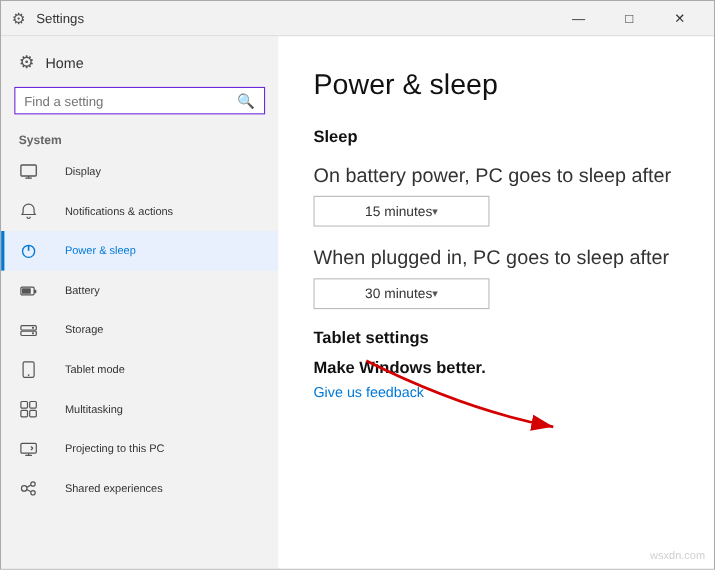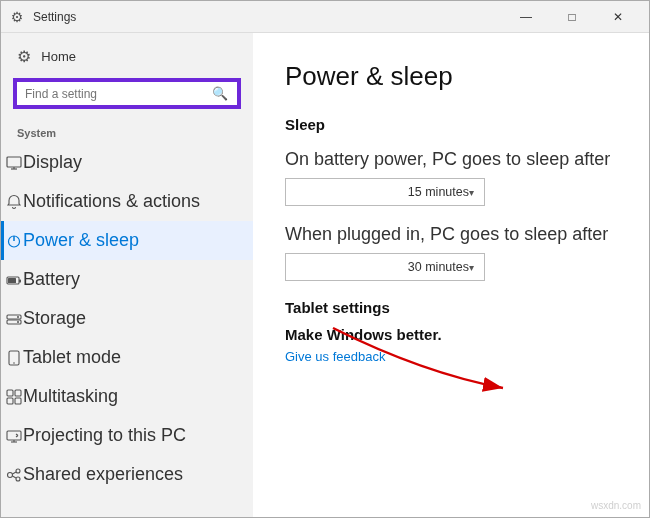--- a/index.html
+++ b/index.html
@@ -101,21 +101,21 @@
     .sidebar-gear-icon {
       color: #555;
       font-size: 16px;
     }
 
     .search-box {
       margin: 4px 12px 12px 12px;
       display: flex;
       align-items: center;
       background: #fff;
-      border: 4px solid #6d28d9;
+      border: 1px solid #6d28d9;
       padding: 4px 8px;
     }
 
     .search-input {
       flex: 1;
       border: none;
       outline: none;
       font-size: 12px;
       color: #666;
       background: transparent;
@@ -130,25 +130,25 @@
       font-size: 11px;
       color: #666;
       padding: 6px 16px 4px 16px;
       font-weight: 600;
       text-transform: none;
     }
 
     .sidebar-item {
       display: flex;
       align-items: center;
-      padding: 9px 4px;
-      font-size: 18px;
+      padding: 9px 16px;
+      font-size: 10px;
       color: #333;
       cursor: pointer;
-      gap: 0;
+      gap: 24px;
       position: relative;
     }
 
     .sidebar-item.active {
       color: #0078d7;
       background: #e8f0fe;
     }
 
     .sidebar-item.active::before {
       content: '';
@@ -195,24 +195,24 @@
 
     .setting-label {
       font-size: 18px;
       color: #333;
       margin-bottom: 8px;
     }
 
     .dropdown {
       display: flex;
       align-items: center;
-      justify-content: flex-end;
+      justify-content: center;
       border: 1px solid #bbb;
       padding: 6px 10px;
-      width: 200px;
+      width: 160px;
       background: #fff;
       cursor: pointer;
       font-size: 12.5px;
       color: #333;
       margin-bottom: 18px;
     }
 
     .dropdown-arrow {
       font-size: 10px;
       color: #555;

